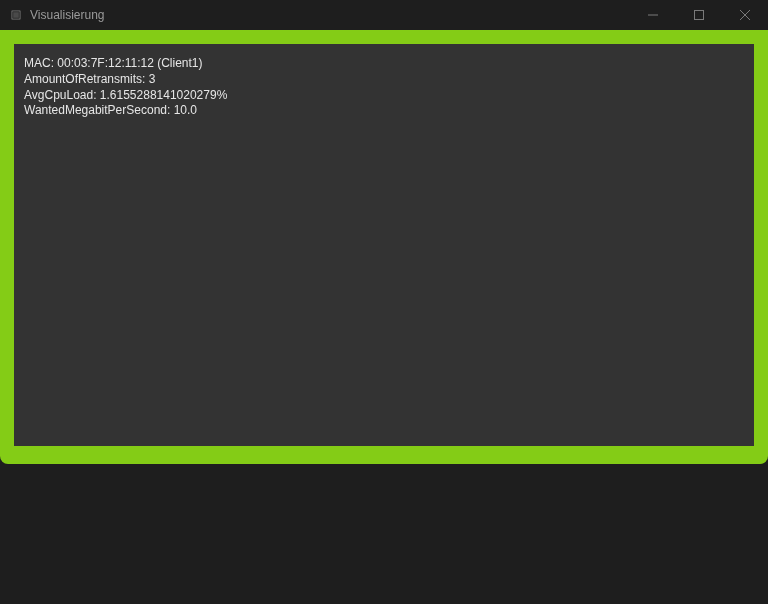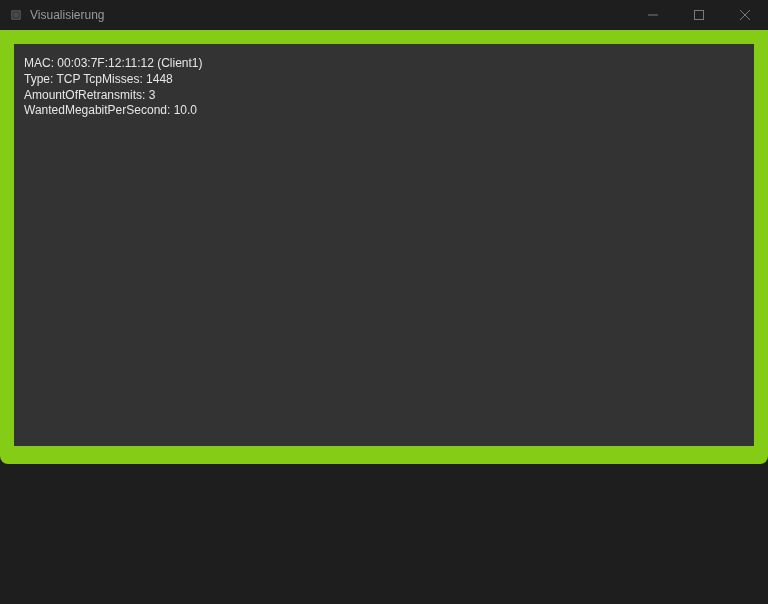--- a/index.html
+++ b/index.html
@@ -113,19 +113,19 @@
           <line x1="0" y1="0" x2="10" y2="10"></line>
           <line x1="10" y1="0" x2="0" y2="10"></line>
         </svg>
       </div>
     </div>
   </div>
 
   <div class="client-area">
     <div class="content-panel">
       <div class="line">MAC: 00:03:7F:12:11:12 (Client1)</div>
-      <div class="line">Type: TCP TcpMisses: 1448</div>
       <div class="line">AmountOfRetransmits: 3</div>
+      <div class="line">AvgCpuLoad: 1.6155288141020279%</div>
       <div class="line">WantedMegabitPerSecond: 10.0</div>
     </div>
   </div>
 
 </div>
 
 </body></html>

